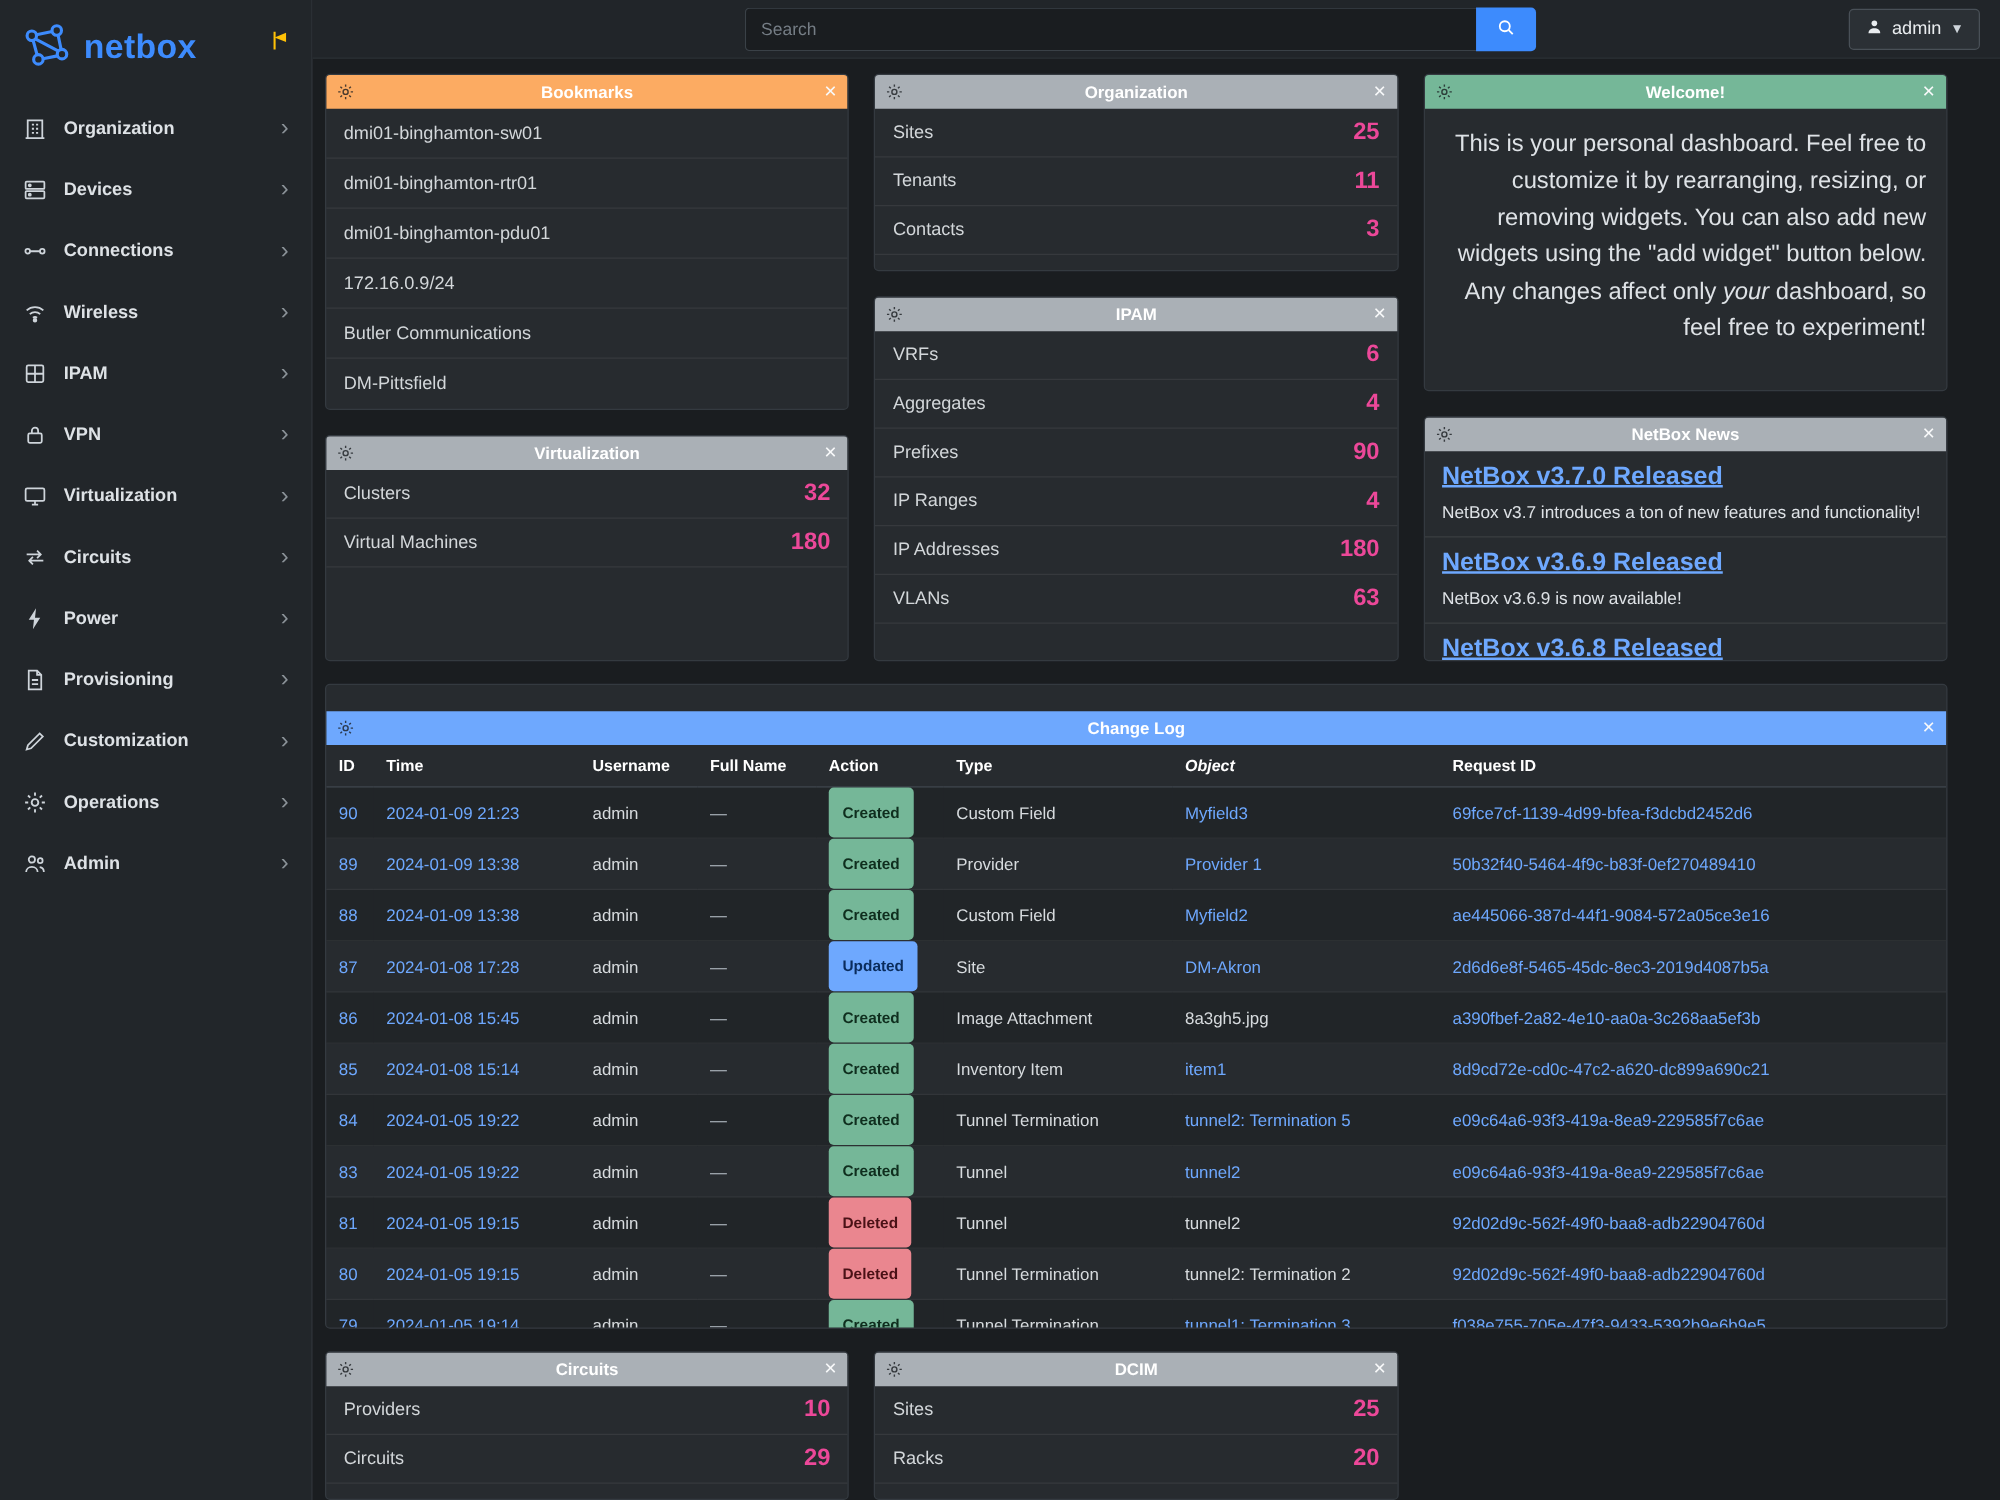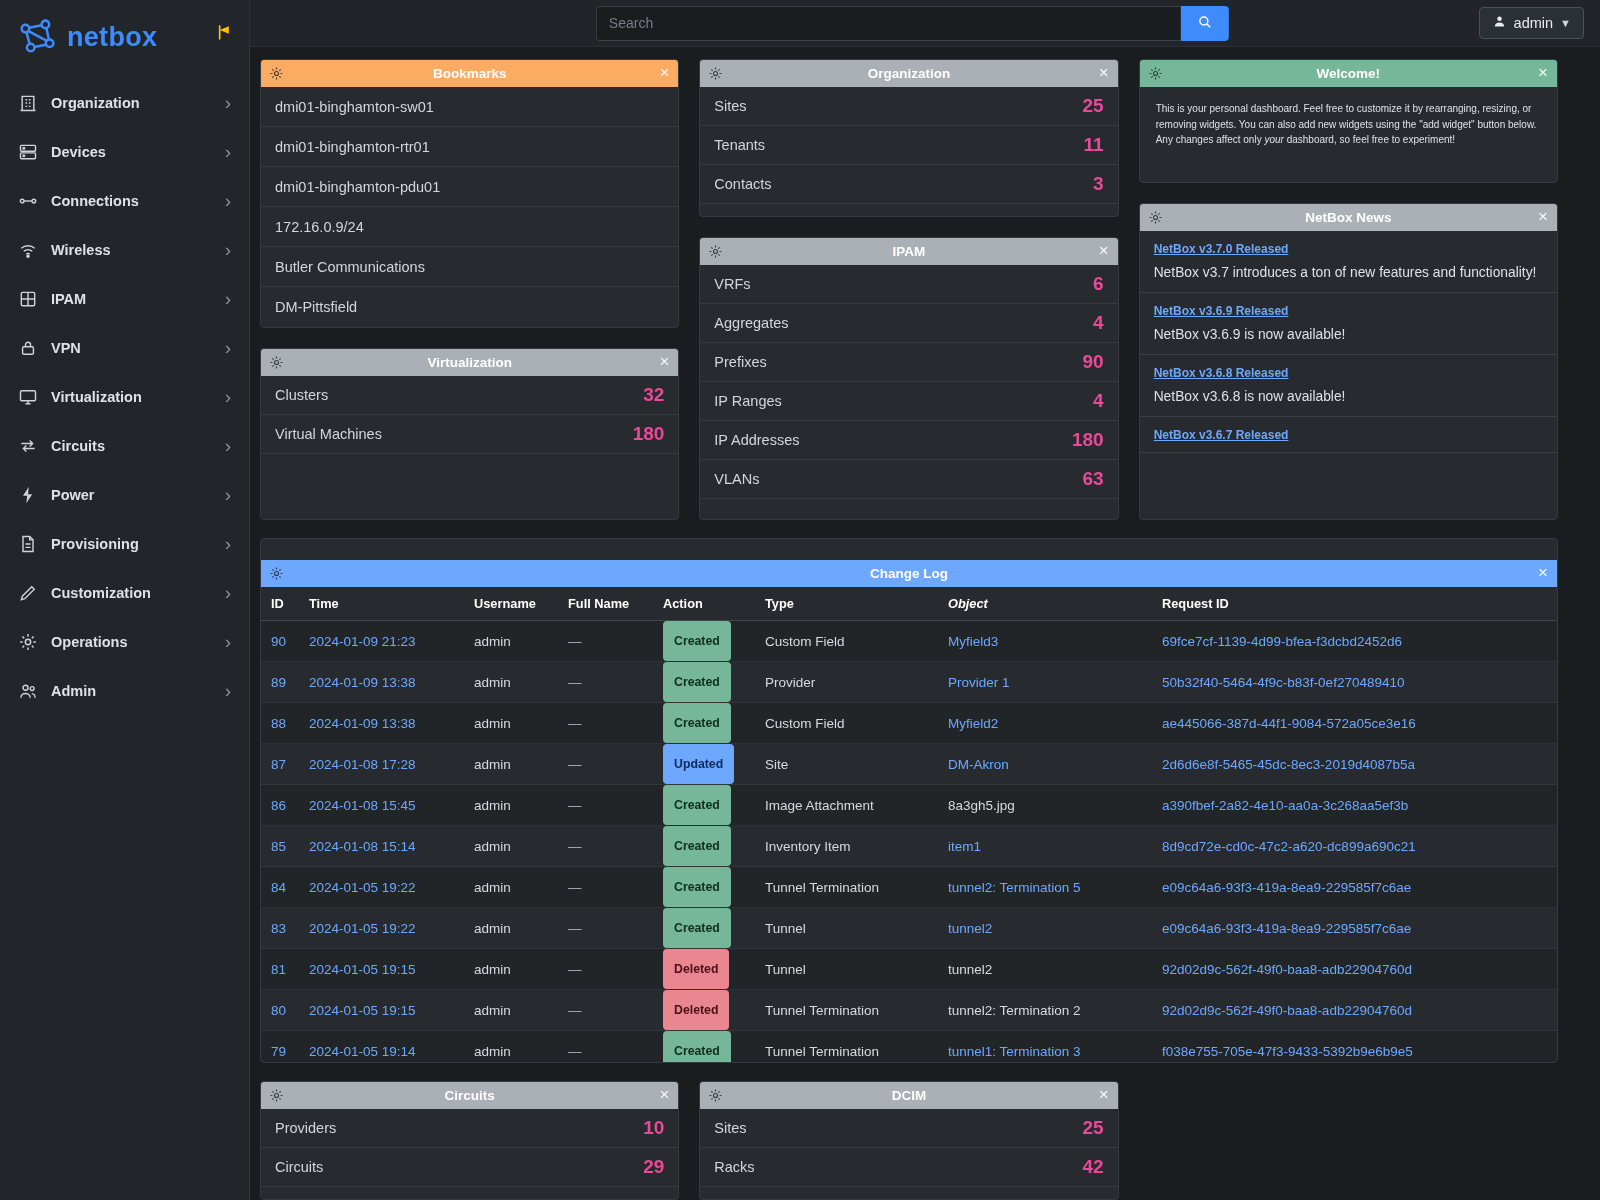--- a/index.html
+++ b/index.html
@@ -56,26 +56,26 @@
   .hd-blue   { background:var(--header-blue,#6ea8fe);margin-top:21px; }
 
   .list { display:flex; flex-direction:column; }
   .bm-row { height:40px; display:flex; align-items:center; padding:0 14px; border-bottom:1px solid rgba(255,255,255,.07); color:#d3d7da; font-size:14.5px; cursor:pointer; text-decoration:none; }
   .bm-row:last-child { border-bottom:none; }
 
   .stats { padding-bottom:12px; }
   .stat-row { height:39px; display:flex; align-items:center; justify-content:space-between; padding:0 14px; border-bottom:1px solid rgba(255,255,255,.07); font-size:14.5px; color:#d3d7da; }
   .stat-value { font-weight:bold; font-size:19px; color:#ec4899; cursor:pointer; }
 
-  .welcome-body { padding:14px 16px 34px; font-size:10px; line-height:1.55; color:#dee2e6; }
+  .welcome-body { padding:14px 16px 34px; font-size:19px; line-height:1.55; color:#dee2e6;text-align:right; }
   .welcome-body em { font-style:italic; }
 
   .news-body { overflow:hidden; flex:1; }
   .news-item { padding:9px 14px 10px; border-bottom:1px solid rgba(255,255,255,.09); }
-  .news-title { color:var(--link,#6ea8fe); font-weight:bold; font-size:12px; text-decoration:underline; cursor:pointer;margin-top:20px; }
+  .news-title { color:var(--link,#6ea8fe); font-weight:bold; font-size:20px; text-decoration:underline; cursor:pointer;margin-top:20px; }
   .news-text { margin-top:7px; color:#dee2e6; font-size:13.8px; line-height:1.4; }
 
   .cl-table { width:100%; border-collapse:collapse; }
   .cl-table th { text-align:left; padding:9px 10px; font-size:12.8px; font-weight:bold; color:#fff; border-bottom:1px solid #3f464d; white-space:nowrap; }
   .cl-table td { height:36.5px; padding:0 10px; font-size:13.5px; color:#d7dbde; border-bottom:1px solid rgba(255,255,255,.05); white-space:nowrap; }
   .cl-table tbody tr:nth-child(odd) { background:rgba(0,0,0,.13); }
   .cl-table th:nth-child(1){width:38px;} .cl-table th:nth-child(2){width:165px;}
   .cl-table th:nth-child(3){width:94px;} .cl-table th:nth-child(4){width:95px;}
   .cl-table th:nth-child(5){width:102px;} .cl-table th:nth-child(6){width:183px;}
   .cl-table th:nth-child(7){width:214px;font-style:italic;}
@@ -599,21 +599,21 @@
             <span class="w-title">DCIM</span>
             <span class="w-close">×</span>
           </div>
           <div class="stats">
               <div class="stat-row">
                 <span class="stat-label">Sites</span>
                 <span class="stat-value">25</span>
               </div>
               <div class="stat-row">
                 <span class="stat-label">Racks</span>
-                <span class="stat-value">42</span>
+                <span class="stat-value">20</span>
               </div>
             </div>
         </div>
         <div></div>
       </div>
 
     </main>
   </div>
 </div>
 

